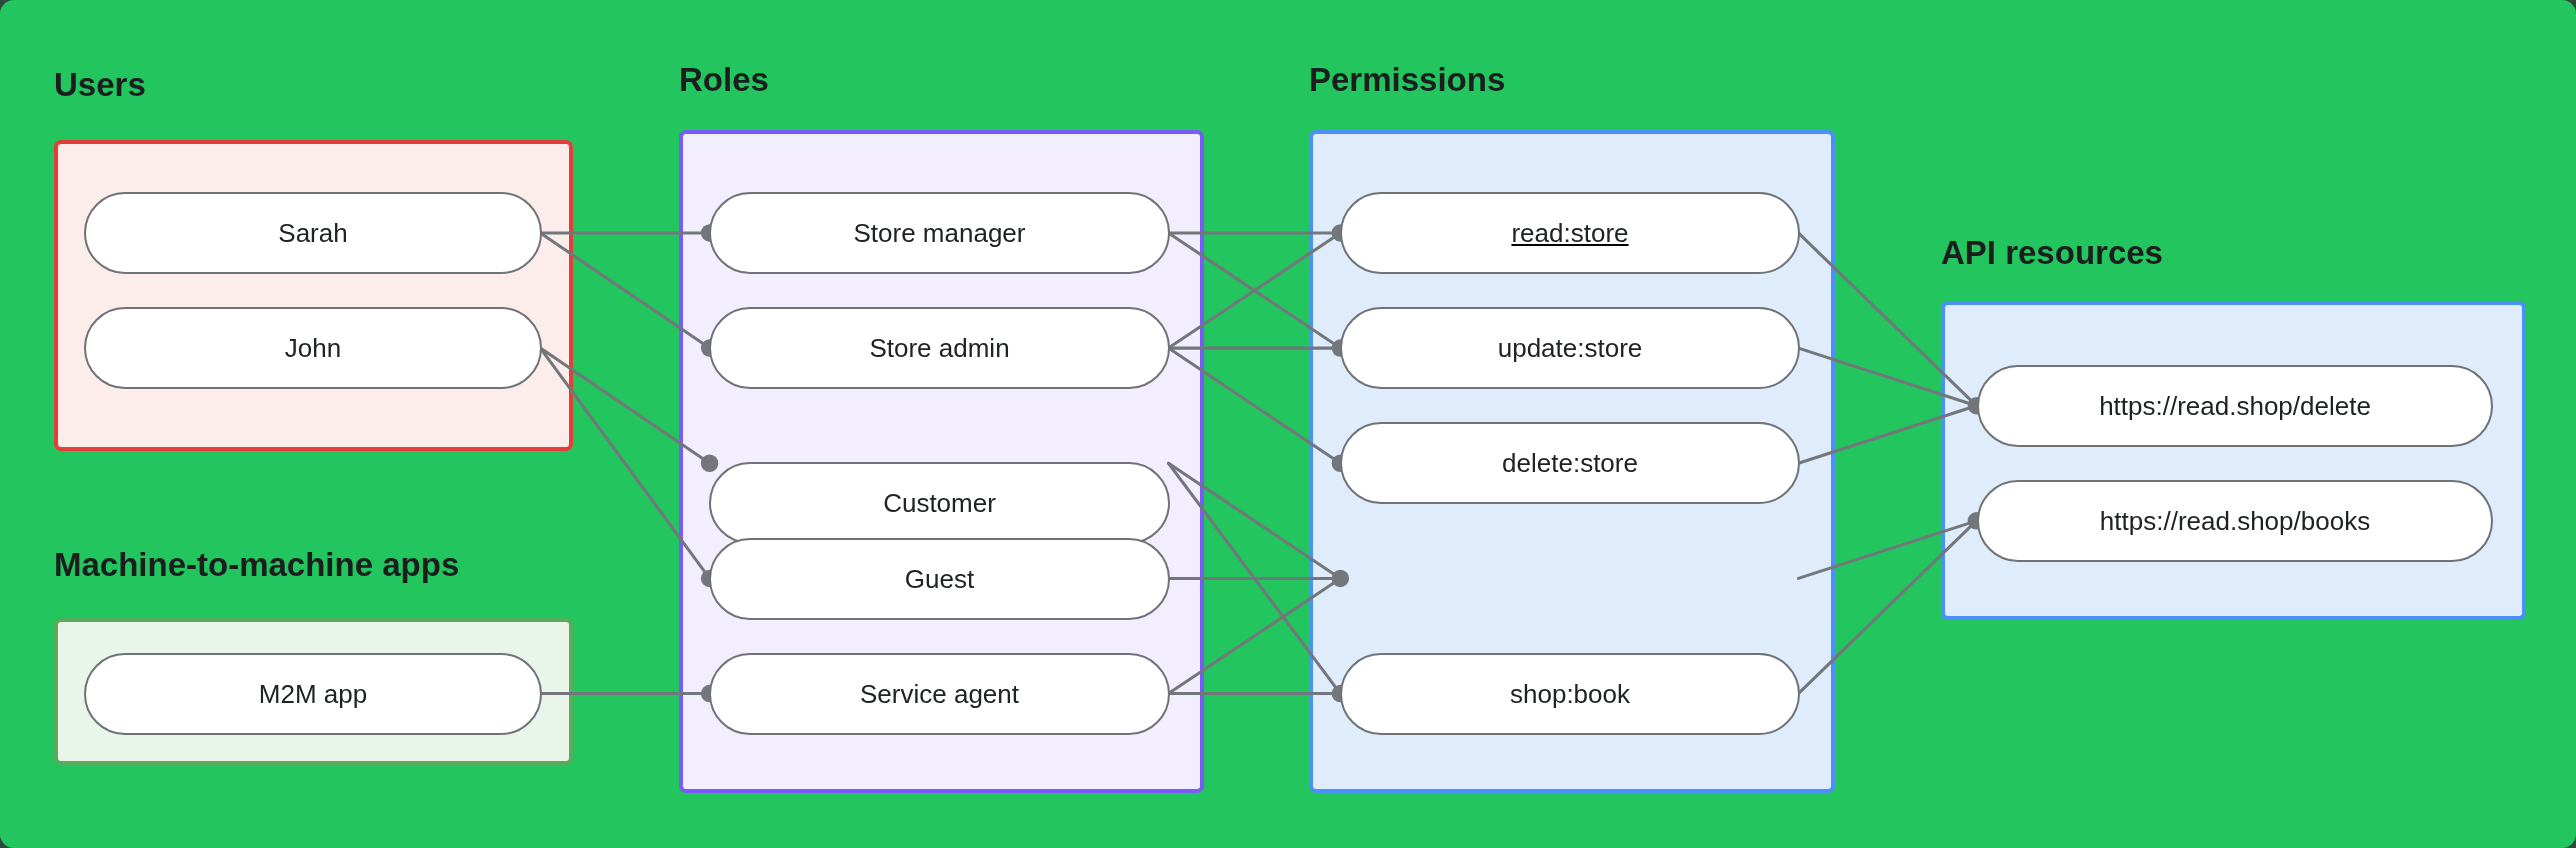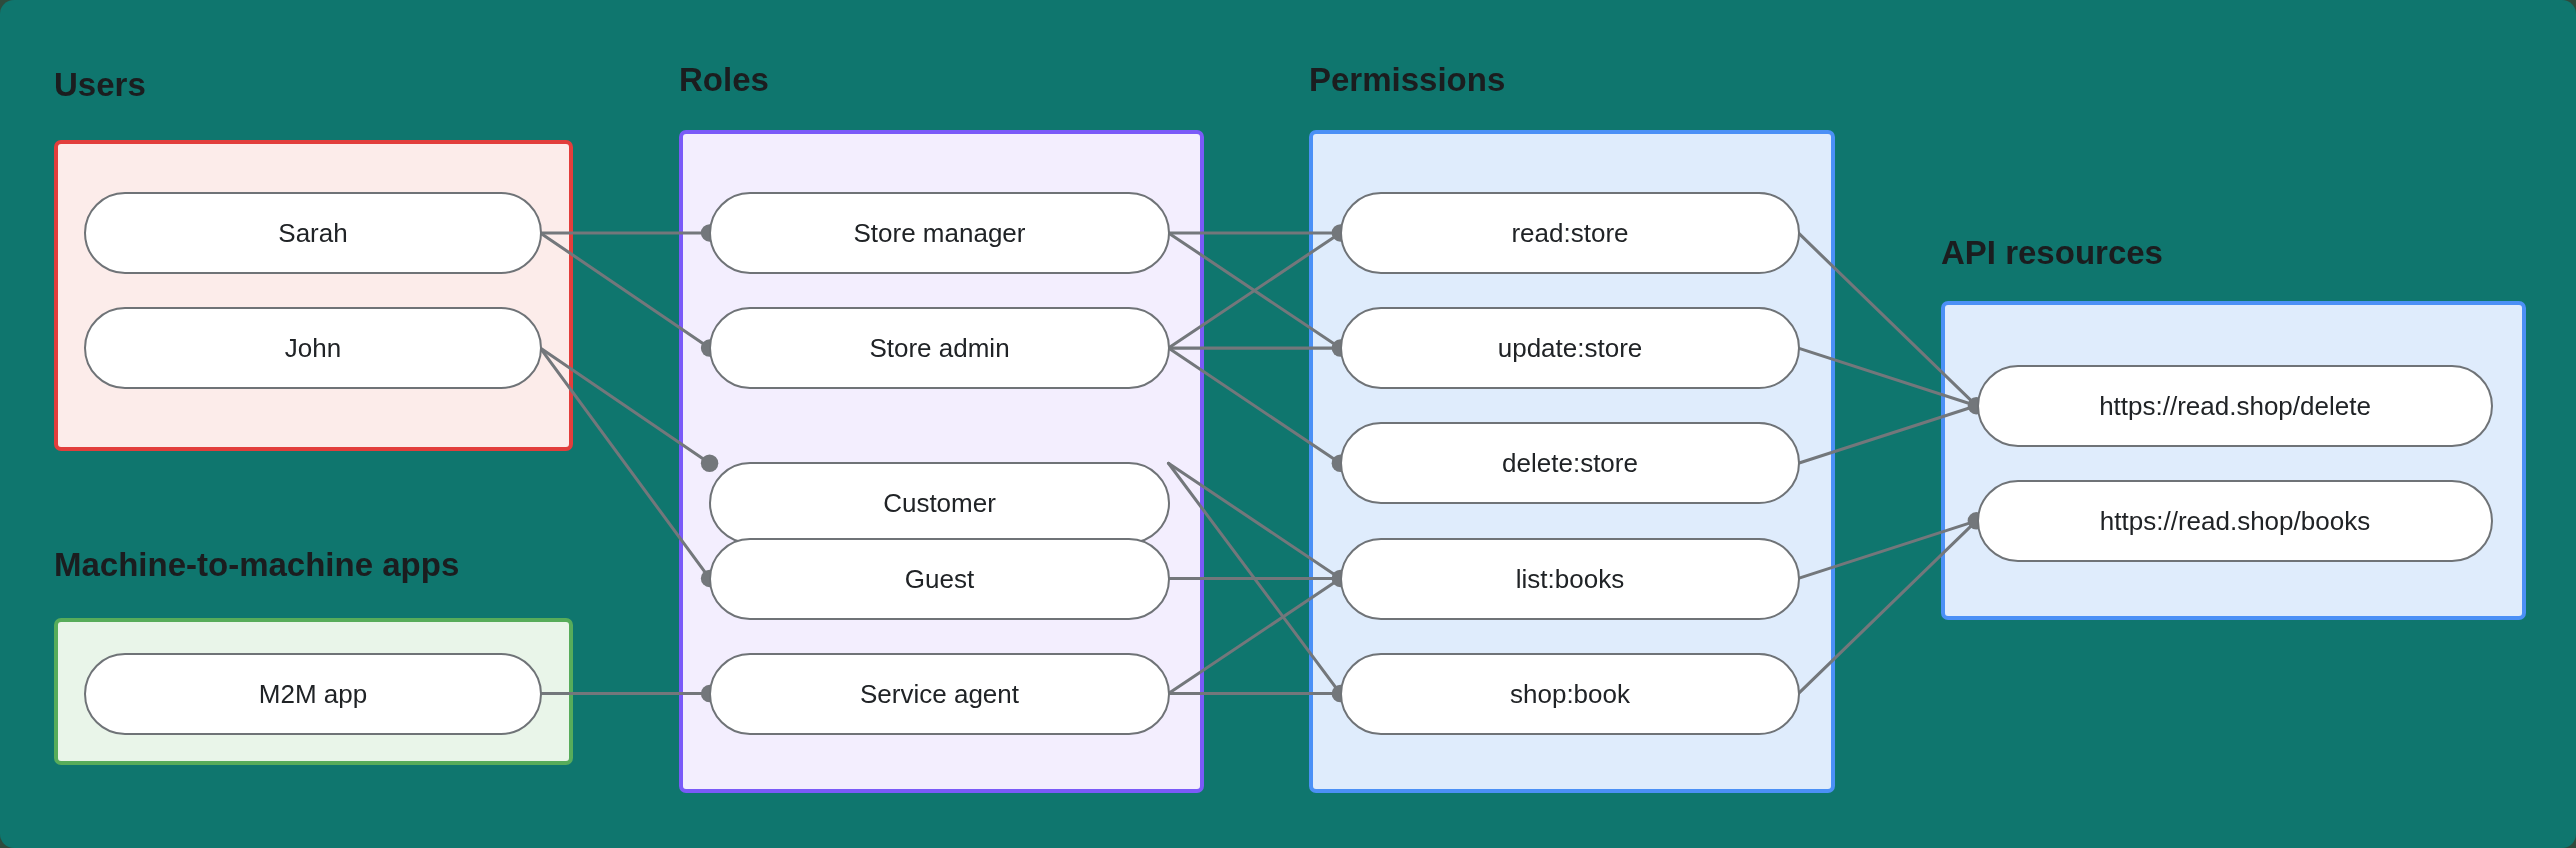--- a/index.html
+++ b/index.html
@@ -69,33 +69,33 @@
   #node-sarah   { left: 84px; top: 192px; width: 458px; }
   #node-john    { left: 84px; top: 307px; width: 458px; }
   #node-m2m_app { left: 84px; top: 653px; width: 458px; }
 
   #node-store_manager { left: 709px; top: 192px; width: 461px; }
   #node-store_admin   { left: 709px; top: 307px; width: 461px; }
   #node-customer      { left: 709px; top: 422px; width: 461px; margin-top: 40px; }
   #node-guest         { left: 709px; top: 538px; width: 461px; }
   #node-service_agent { left: 709px; top: 653px; width: 461px; }
 
-  #node-read_store   { left: 1340px; top: 192px; width: 460px; }
+  #node-read_store   { left: 1340px; top: 192px; width: 460px; text-decoration: underline; }
   #node-update_store { left: 1340px; top: 307px; width: 460px; }
   #node-delete_store { left: 1340px; top: 422px; width: 460px; }
   #node-list_books   { left: 1340px; top: 538px; width: 460px; }
   #node-order_book   { left: 1340px; top: 653px; width: 460px; }
 
   #node-stores { left: 1977px; top: 365px; width: 516px; }
   #node-books  { left: 1977px; top: 480px; width: 516px; align-items: center; }
 </style>
 </head>
 <body style="background: rgb(46, 75, 61);">
 
-<div id="canvas" style="background: #0f766e;">
+<div id="canvas" style="background: #22c55e;">
 
   <div class="section-label" id="users-label">Users</div>
   <div class="section-label" id="m2m-label">Machine-to-machine apps</div>
   <div class="section-label" id="roles-label">Roles</div>
   <div class="section-label" id="permissions-label">Permissions</div>
   <div class="section-label" id="api-label">API resources</div>
 
   <div class="box" id="users-box" style="border-color: rgb(226, 62, 60); background: rgb(252, 236, 234);"></div>
   <div class="box" id="m2m-box" style="border-color: rgb(87, 172, 90); background: rgb(233, 245, 233);"></div>
   <div class="box" id="roles-box" style="border-color: rgb(122, 90, 248); background: rgb(243, 238, 254);"></div>
@@ -166,23 +166,20 @@
 
   <div class="pill" id="node-read_store">
     <span>read:store</span>
   </div>
   <div class="pill" id="node-update_store">
     <span>update:store</span>
   </div>
   <div class="pill" id="node-delete_store">
     <span>delete:store</span>
   </div>
-  <div class="pill" id="node-list_books">
-    <span>list:books</span>
-  </div>
   <div class="pill" id="node-order_book">
     <span>shop:book</span>
   </div>
 
   <div class="pill" id="node-stores">
     <span>https://read.shop/delete</span>
   </div>
   <div class="pill" id="node-books">
     <span>https://read.shop/books</span>
   </div>

